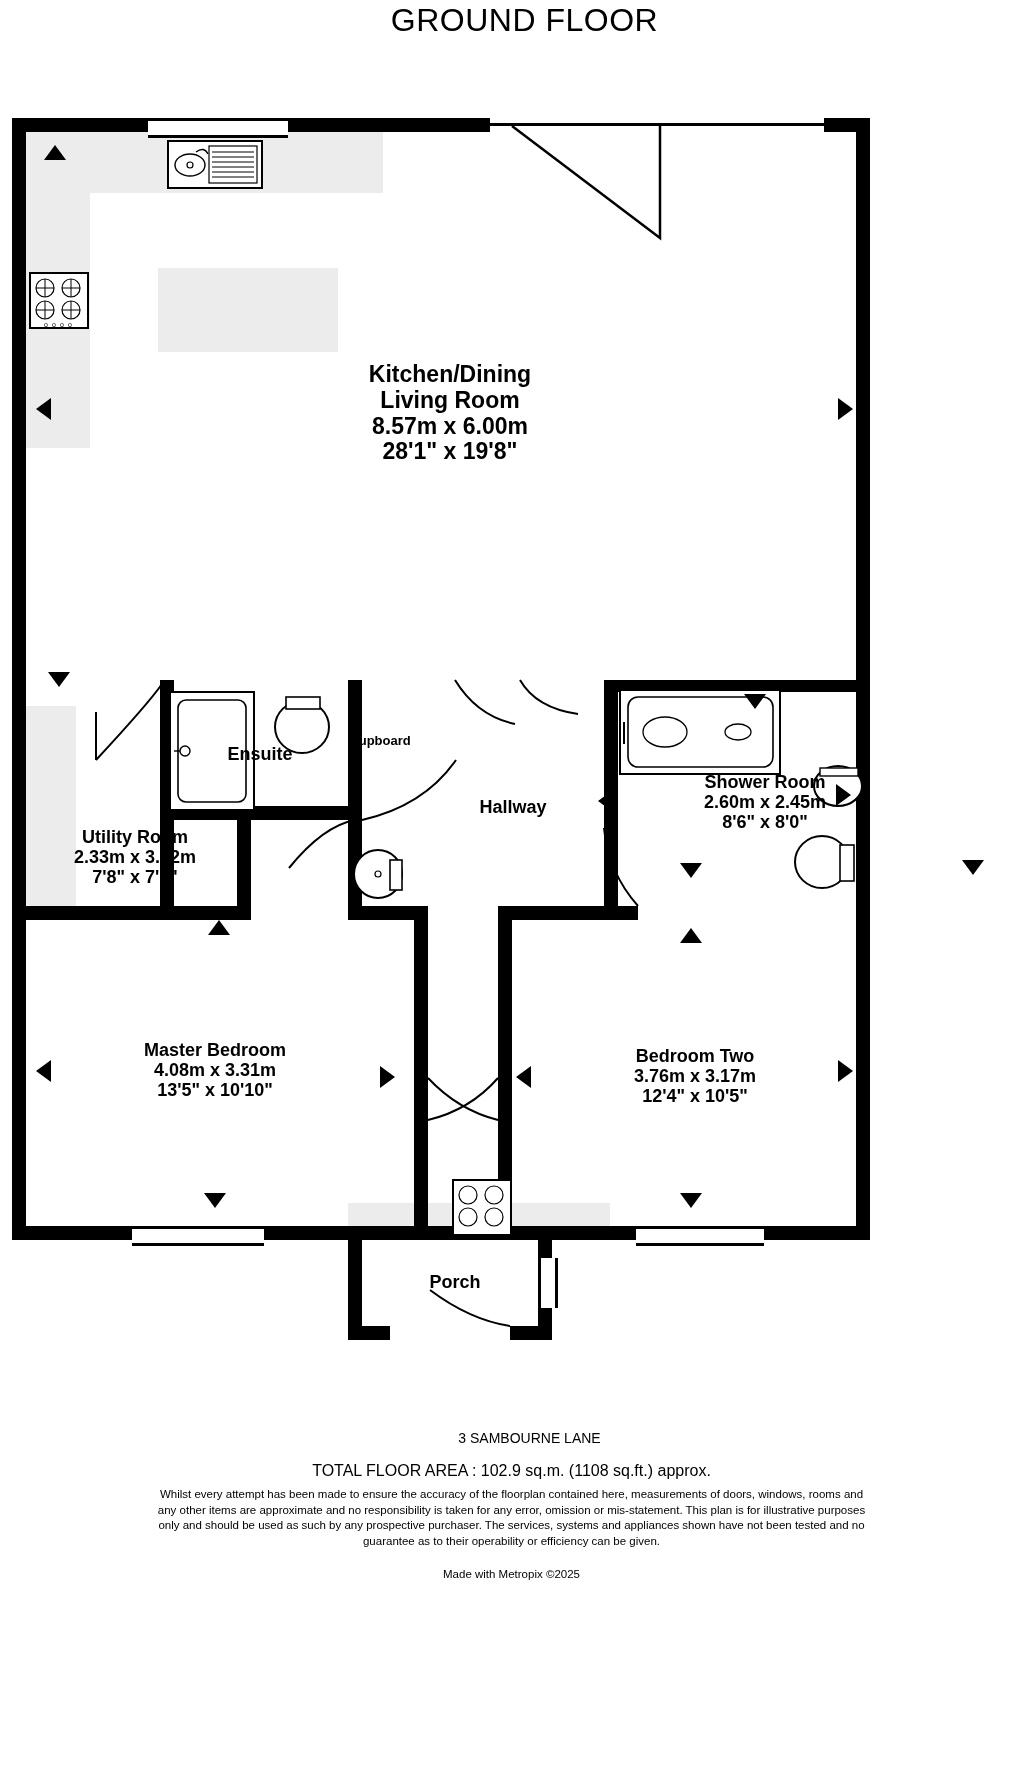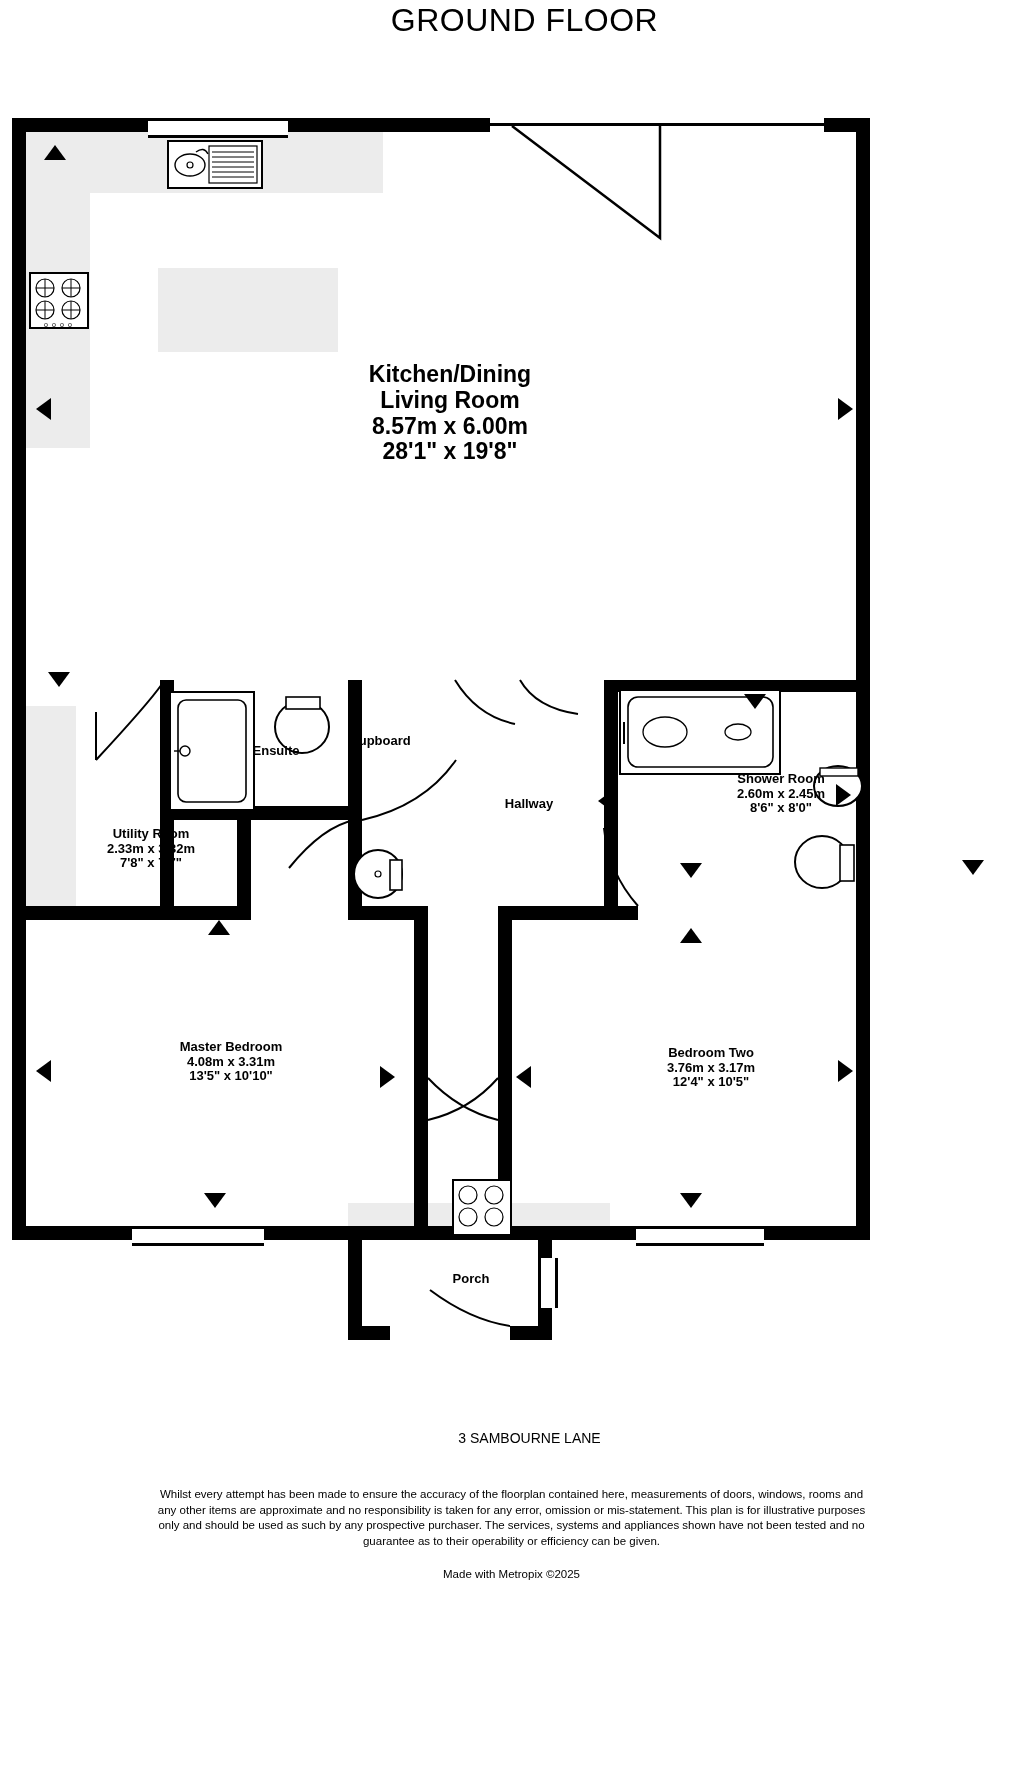--- a/index.html
+++ b/index.html
@@ -8,21 +8,21 @@
 
   .title{position:absolute;left:0;right:0;top:2px;text-align:center;font-size:32px;letter-spacing:.5px;padding-left:26px;}
 
   
   .wall{position:absolute;background:#000;}
   .thin{position:absolute;background:#000;}
   .fillgrey{position:absolute;background:#ececec;}
 
   .lbl{position:absolute;text-align:center;font-weight:bold;line-height:1.12;}
   .lbl.big{font-size:23px;}
-  .lbl.med{font-size:13px;padding-left:16px;}
+  .lbl.med{font-size:18px;}
   .lbl.sm{font-size:13px;font-weight:bold;}
 
   .footer{position:absolute;left:0;right:0;text-align:center;}
   .addr{top:1430px;font-size:14px;margin-left:36px;}
   .area{top:1462px;font-size:16px;}
   .disc{top:1487px;font-size:11.5px;line-height:1.35;padding:0 150px;}
 
   
   .ar{position:absolute;width:0;height:0;}
   .ar.left{border-top:11px solid transparent;border-bottom:11px solid transparent;border-right:15px solid #000;}
@@ -229,16 +229,17 @@
     <div>Bedroom Two</div>
     <div>3.76m  x 3.17m</div>
     <div>12'4"  x 10'5"</div>
   </div>
 
   <div class="lbl med" style="left:380px;top:1272px;width:150px;">
     <div>Porch</div>
   </div>
 
   <div class="footer addr">3 SAMBOURNE LANE</div>
+  <div class="footer area">TOTAL FLOOR AREA : 102.9 sq.m. (1108 sq.ft.) approx.</div>
   <div class="footer disc">Whilst every attempt has been made to ensure the accuracy of the floorplan contained here, measurements of doors, windows, rooms and any other items are approximate and no responsibility is taken for any error, omission or mis-statement. This plan is for illustrative purposes only and should be used as such by any prospective purchaser. The services, systems and appliances shown have not been tested and no guarantee as to their operability or efficiency can be given.</div>
   <div class="footer" style="top:1568px;font-size:11.5px;">Made with Metropix ©2025</div>
 
 </div>
 
 </body></html>

